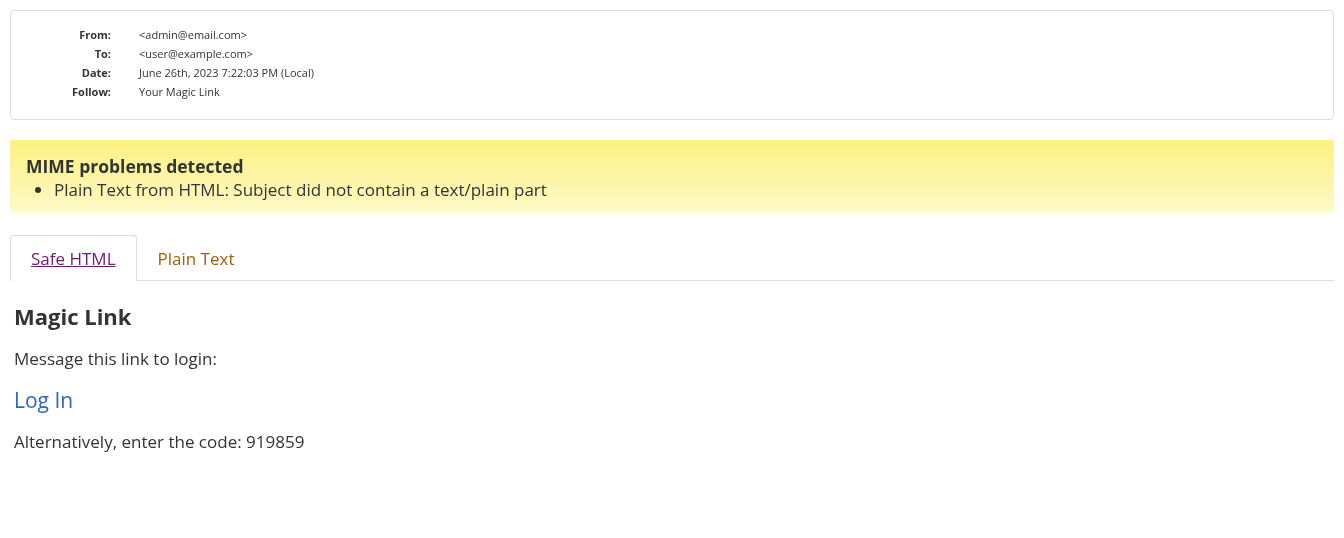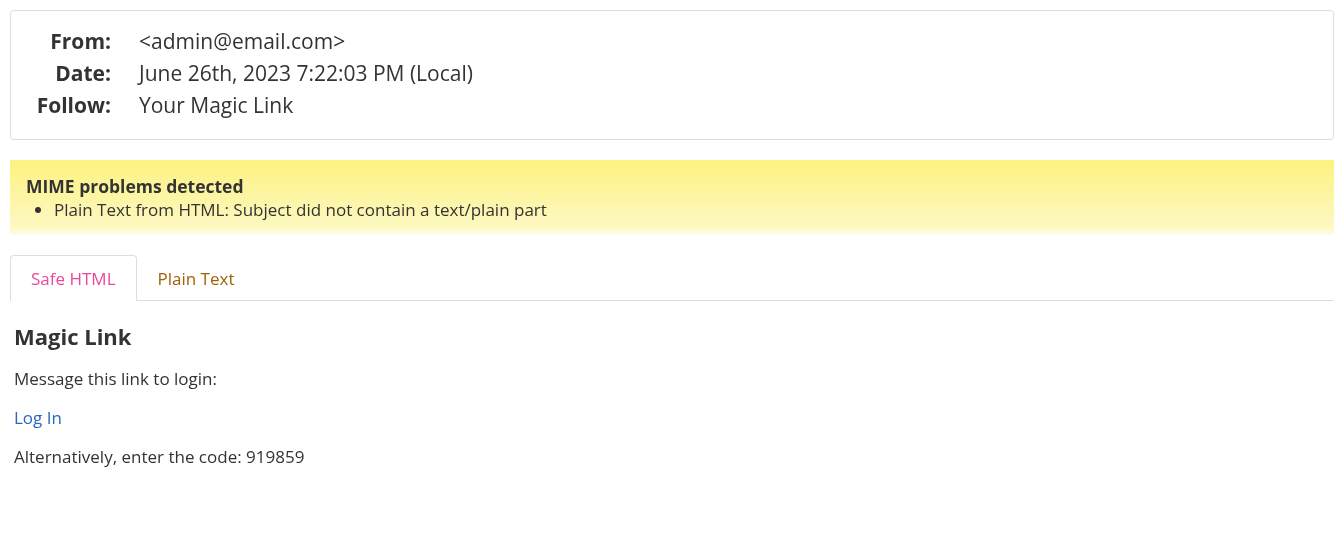--- a/index.html
+++ b/index.html
@@ -14,21 +14,21 @@
     .email-header {
       border: 1px solid #ddd;
       border-radius: 4px;
       padding: 16px 20px;
       margin: 10px 10px 20px 10px;
     }
     .header-row {
       display: flex;
       align-items: center;
       margin-bottom: 4px;
-      font-size: 21px;
+      font-size: 11px;
     }
     .header-label {
       font-weight: 700;
       text-align: right;
       width: 92px;
       flex-shrink: 0;
       padding-right: 12px;
     }
     .header-value {
       flex: 1;
@@ -61,49 +61,54 @@
       border: 1px solid transparent;
       border-bottom: none;
       margin-bottom: -1px;
       border-top-left-radius: 4px;
       border-top-right-radius: 4px;
       color: #a16207;
     }
     .tab.active {
       border-color: #ddd #ddd #fff #ddd;
       background: #fff;
-      color: #ec4899;
+      color: #701a75;
+      text-decoration: underline;
     }
     .email-body {
       padding: 20px 14px;
     }
     .email-body h3 {
       font-size: 22px;
       font-weight: 700;
       margin-bottom: 16px;
     }
     .email-body p {
       font-size: 17px;
       margin-bottom: 16px;
     }
     .email-body a {
       color: #2a68c2;
       text-decoration: none;
-      font-size: 17px;
+      font-size: 21px;
       display: inline-block;
       margin-bottom: 16px;
     }
   </style>
 </head>
 <body>
 
 <div class="email-header">
   <div class="header-row">
     <div class="header-label">From:</div>
     <div class="header-value">&lt;admin@email.com&gt;</div>
+  </div>
+  <div class="header-row">
+    <div class="header-label">To:</div>
+    <div class="header-value">&lt;user@example.com&gt;</div>
   </div>
   <div class="header-row">
     <div class="header-label">Date:</div>
     <div class="header-value">June 26th, 2023 7:22:03 PM (Local)</div>
   </div>
   <div class="header-row">
     <div class="header-label">Follow:</div>
     <div class="header-value">Your Magic Link</div>
   </div>
 </div>

